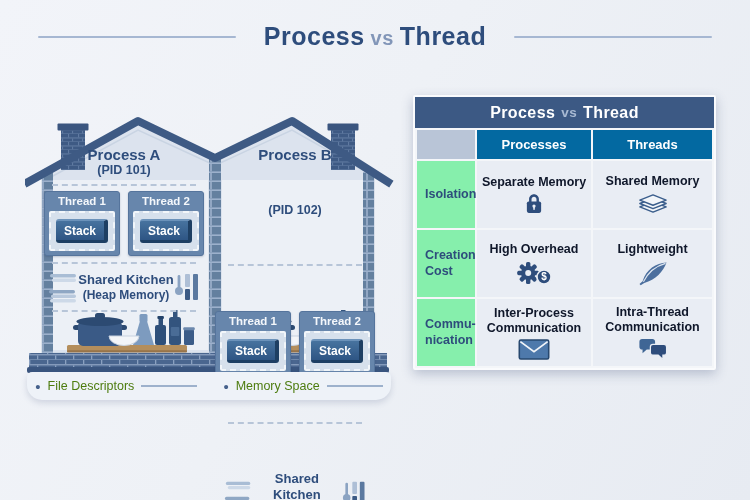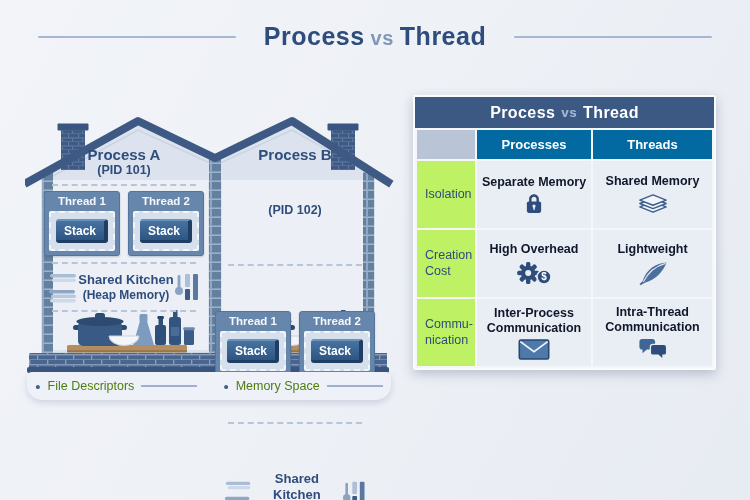--- a/index.html
+++ b/index.html
@@ -46,21 +46,21 @@
   .legend-dash { width:56px; height:2px; background:#9db1cc; }
 
   
   .comparison-table { position:absolute; left:413px; top:95px; width:303px; border:2px solid #fafbfd; border-radius:2px; box-shadow:0 4px 12px rgba(50,70,110,.28); background:#f4f6f9; }
   .table-title { height:31px; background:#3c5984; color:#fff; display:flex; align-items:center; justify-content:center; font-size:16px; font-weight:bold; letter-spacing:.4px; }
   .table-title .vs { color:#a9bad3; font-size:13.5px; padding:0 6px; }
   .table-grid { display:grid; grid-template-columns:58px 114px 1fr; grid-template-rows:29px 67px 67px 67px; gap:2px; padding:2px; background:#f4f6f9; }
   .cell { display:flex; align-items:center; justify-content:center; }
   .cell.corner { background:#b9c5d7; }
   .cell.colhead { background:#0369a1; color:#fff; font-size:13px; font-weight:bold; }
-  .cell.rowlabel { background:#bef264; color:#2e4d7c; font-size:12.5px; font-weight:normal; justify-content:flex-start; padding-left:8px; white-space:pre-line; line-height:1.25; }
+  .cell.rowlabel { background:#86efac; color:#2e4d7c; font-size:12.5px; font-weight:bold; justify-content:flex-start; padding-left:8px; white-space:pre-line; line-height:1.25; }
   .cell.data { background:#e9edf4; flex-direction:column; gap:3px; padding:4px 2px; }
   .cell-text { font-size:12.5px; font-weight:bold; color:#0f172a; text-align:center; white-space:pre-line; line-height:1.2; }
   .cell-icon { flex:0 0 auto; }
 </style>
 </head>
 <body>
 
 <div class="main-title">
   <div class="title-line"></div>
   <div class="title-text"><span>Process</span><span class="vs">vs</span><span>Thread</span></div>

